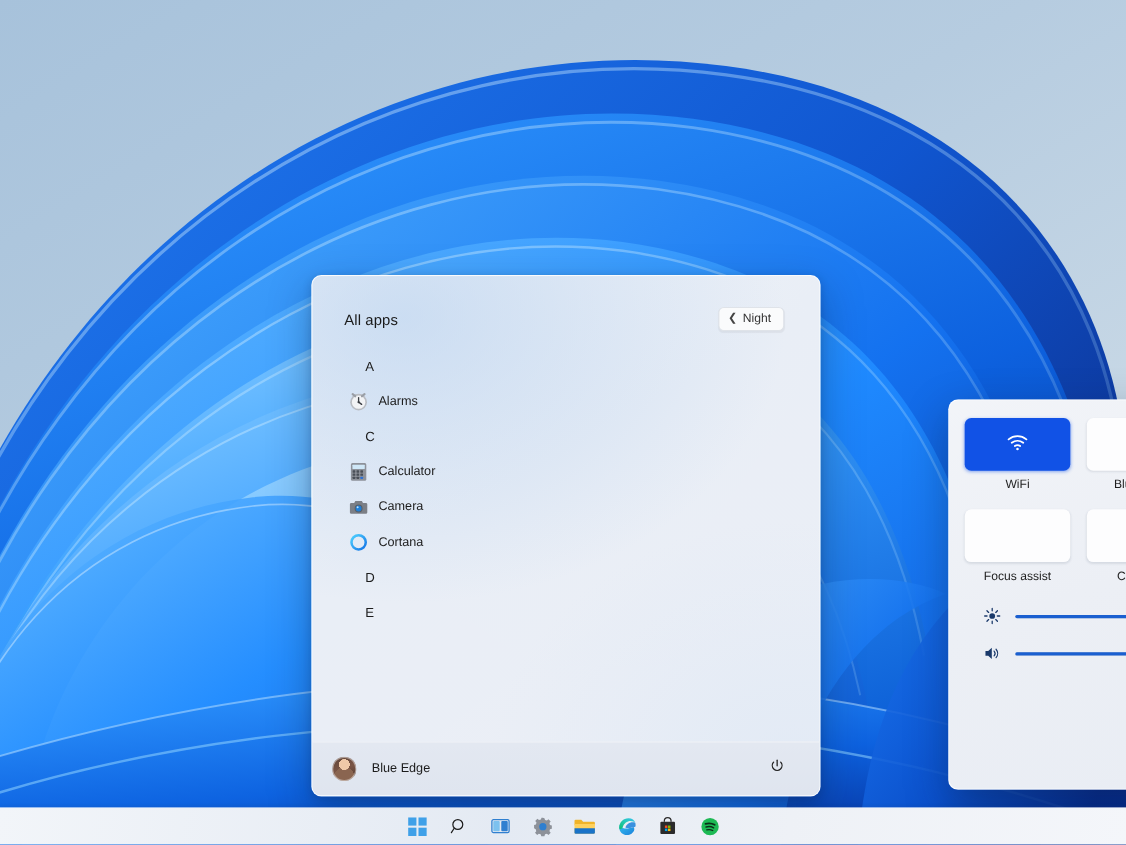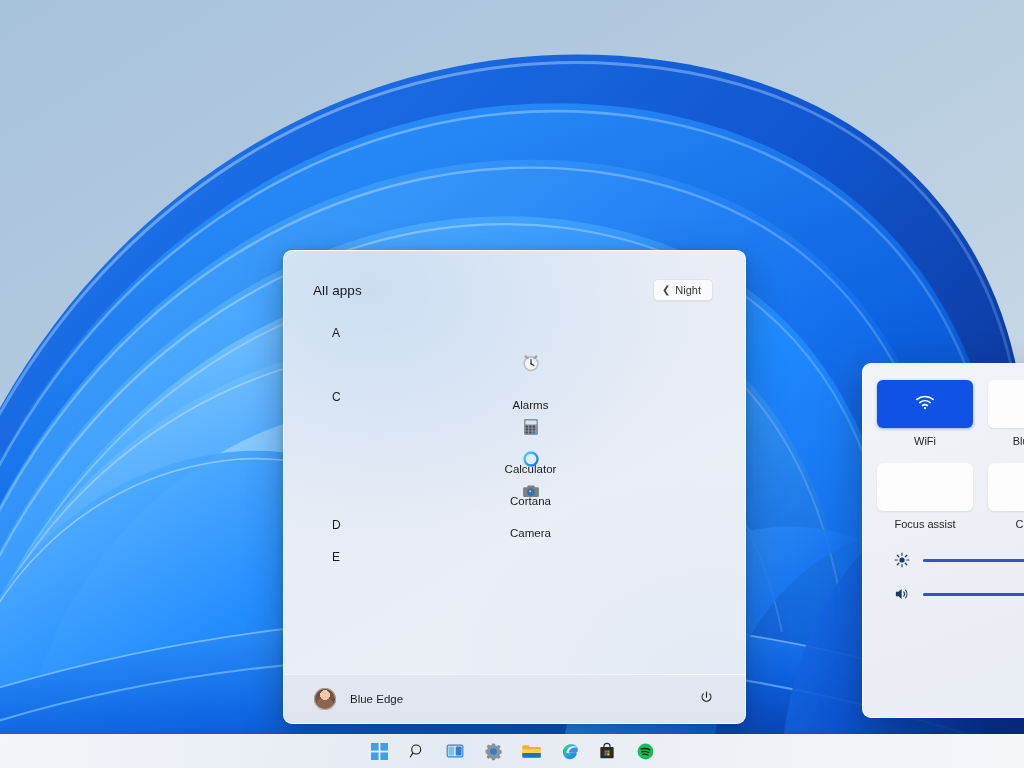--- a/index.html
+++ b/index.html
@@ -68,36 +68,35 @@
     overflow: hidden;
     padding: 6px 0 0 0;
   }
 
   .letter-head {
     font-size: 12px; color: #1c1c1c;
     padding: 6px 0 6px 48px;
     height: 20px; line-height: 20px;
   }
   .app-row {
-    display: flex; align-items: center; gap: 26px;
+    display: flex; align-items: center; gap: 8px;
     padding: 4px 0 4px 32px;
     height: 24px;
     cursor: pointer;
-    flex-direction: column;
   }
   .app-ico { width: 20px; height: 20px; flex: 0 0 20px; display:block; }
   .app-label { font-size: 11.5px; color: #1c1c1c; }
 
   .sm-footer {
     position: relative; z-index:2;
     flex: 0 0 48px;
     background: linear-gradient(180deg, #e3e8f1 0%, #dfe5ef 100%);
     border-top: 1px solid rgba(255,255,255,.6);
     display: flex; align-items: center;
-    padding: 0 26px 0 30px;
+    padding: 0 26px 0 18px;
   }
   .user-chip { display:flex; align-items:center; gap: 14px; cursor:pointer; }
   .avatar {
     width: 22px; height: 22px; border-radius: 50%;
     background:
       radial-gradient(circle at 50% 32%, #f0c9a8 0 26%, rgba(240,201,168,0) 27%),
       radial-gradient(circle at 50% 84%, #8a6550 0 42%, rgba(138,101,80,0) 43%),
       linear-gradient(160deg, #5d4237 0%, #7a5545 48%, #4a342b 100%);
     box-shadow: inset 0 0 0 1px rgba(255,255,255,.45);
   }
@@ -321,42 +320,42 @@
             <rect x="11.6" y="14.4" width="2.4" height="2.1" rx=".4" fill="#2f6fd0"></rect>
           </svg>
         </span>
         <span class="app-label">Calculator</span>
       </div>
 
 
       <div class="app-row">
         <span class="app-ico">
           <svg width="20" height="20" viewBox="0 0 20 20">
+            <path d="M7 4.4h6l1 1.8h2.6a1.3 1.3 0 0 1 1.3 1.3v7.3a1.3 1.3 0 0 1-1.3 1.3H3.4a1.3 1.3 0 0 1-1.3-1.3V7.5A1.3 1.3 0 0 1 3.4 6.2H6z" fill="#7b7f86"></path>
+            <circle cx="10" cy="11.2" r="3.6" fill="#5a5e65"></circle>
+            <circle cx="10" cy="11.2" r="2.7" fill="#1f7fd6"></circle>
+            <circle cx="9.1" cy="10.2" r=".9" fill="#bfe3ff"></circle>
+          </svg>
+        </span>
+        <span class="app-label">Camera</span>
+      </div>
+
+      <div class="app-row">
+        <span class="app-ico">
+          <svg width="20" height="20" viewBox="0 0 20 20">
             <defs>
               <linearGradient id="cor" x1="0" y1="0" x2="1" y2="1">
                 <stop offset="0%" stop-color="#4fd2ff"></stop>
                   <stop offset="100%" stop-color="#1373e6"></stop>
               </linearGradient>
             </defs>
             <circle cx="10" cy="10" r="6.5" fill="none" stroke="url(#cor)" stroke-width="2.3"></circle>
           </svg>
         </span>
         <span class="app-label">Cortana</span>
-      </div>
-
-      <div class="app-row">
-        <span class="app-ico">
-          <svg width="20" height="20" viewBox="0 0 20 20">
-            <path d="M7 4.4h6l1 1.8h2.6a1.3 1.3 0 0 1 1.3 1.3v7.3a1.3 1.3 0 0 1-1.3 1.3H3.4a1.3 1.3 0 0 1-1.3-1.3V7.5A1.3 1.3 0 0 1 3.4 6.2H6z" fill="#7b7f86"></path>
-            <circle cx="10" cy="11.2" r="3.6" fill="#5a5e65"></circle>
-            <circle cx="10" cy="11.2" r="2.7" fill="#1f7fd6"></circle>
-            <circle cx="9.1" cy="10.2" r=".9" fill="#bfe3ff"></circle>
-          </svg>
-        </span>
-        <span class="app-label">Camera</span>
       </div>
 
       <div class="letter-head">D</div>
 
       <div class="letter-head">E</div>
 
 
       <div class="app-row">
         
         

